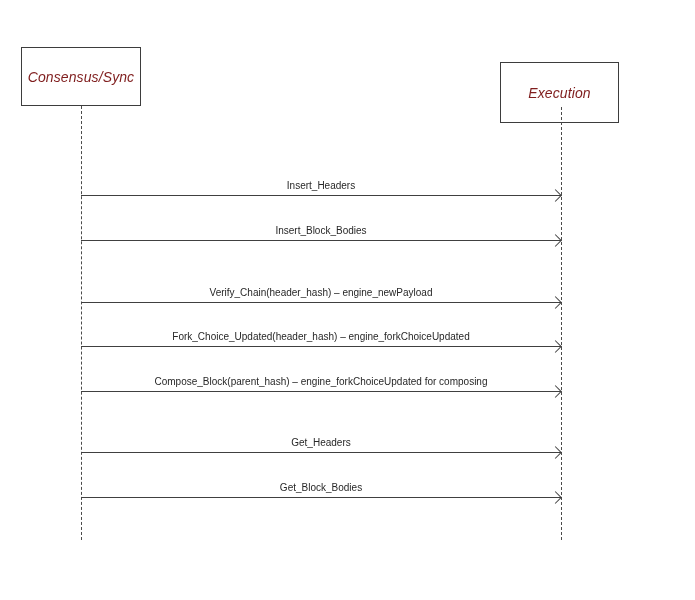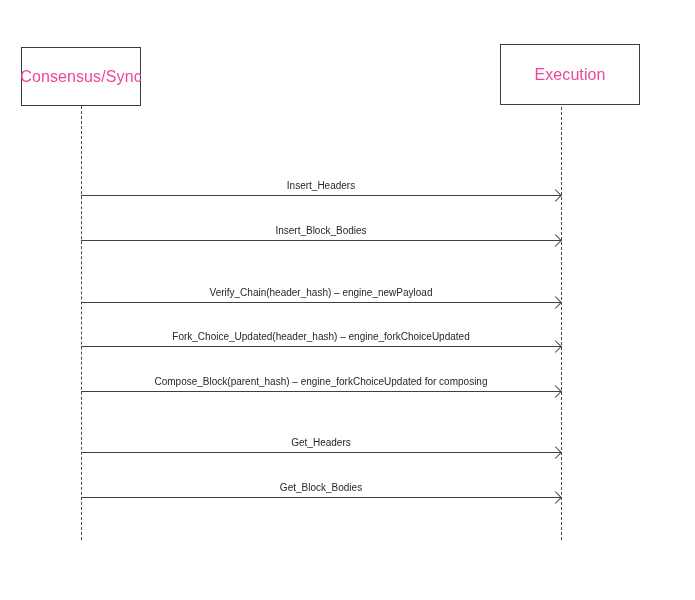--- a/index.html
+++ b/index.html
@@ -18,25 +18,26 @@
   .actor {
     position: absolute;
     box-sizing: border-box;
     border: 1.5px solid #3d3d3d;
     background: #ffffff;
     display: flex;
     align-items: center;
     justify-content: center;
   }
   .actor-left  { left: 21px;  top: 47px; width: 120px; height: 59px; }
-  .actor-right { left: 500px; top: 44px; width: 140px; height: 61px; }
+  .actor-right { left: 500px; top: 62px; width: 119px; height: 61px; }
   .actor span {
-    font-size: 16px;
-    color: #ec4899;
+    font-size: 14px;
+    color: #7f1d1d;
     letter-spacing: 0.1px;
+    font-style: italic;
   }
   .lifeline {
     position: absolute;
     width: 0;
     border-left: 1px dashed #4a4a4a;
   }
   .lifeline-left  { left: 81px;  top: 106px; height: 434px; }
   .lifeline-right { left: 561px; top: 107px; height: 433px; }
   .message {
     position: absolute;

